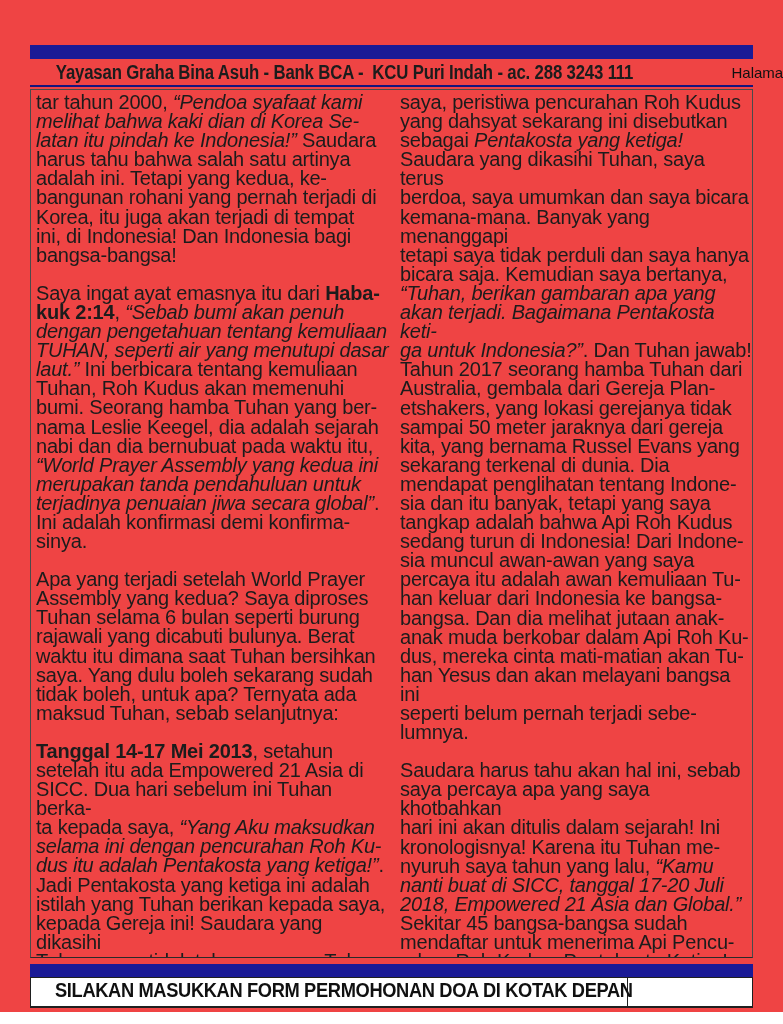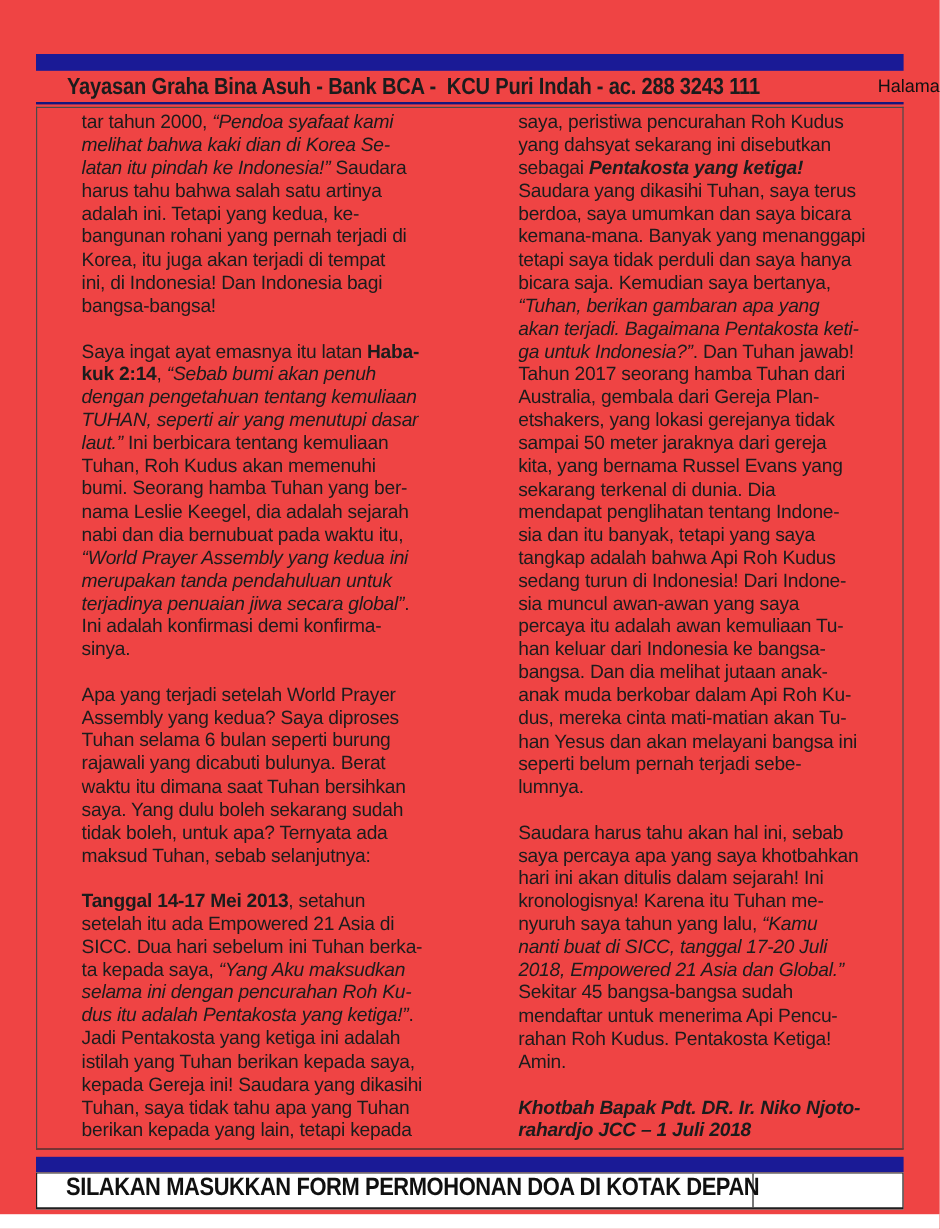--- a/index.html
+++ b/index.html
@@ -21,31 +21,31 @@
     transform:scaleX(0.86); transform-origin:0 50%; padding-left:30px;
   }
   .header-page { font-size:15px; color:#111; white-space:nowrap; }
   .content-box {
     position:absolute; left:30px; top:89px; width:723px; height:869px;
     border-left:1px solid #4a4a4a; border-right:1px solid #4a4a4a;
     border-top:1px solid #4a4a4a; border-bottom:1px solid #2a2a2a;
     box-sizing:border-box; display:flex; padding:3px 0 0 5px;
   }
   .col {
-    width:355px; font-size:16px; line-height:19.1px; letter-spacing:-0.2px;
-    white-space:pre-line; overflow:hidden;margin-left:32px;
+    width:355px; font-size:20px; line-height:19.1px; letter-spacing:-0.2px;
+    white-space:pre-line; overflow:hidden;
   }
   .col.left  { margin-right:9px; }
   .col.right { width:352px; }
   .col p { margin:0; white-space:pre-line; }
   .col p.gap { margin-top:19px; }
   .r-normal { }
   .r-bold { font-weight:bold; }
   .r-italic { font-style:italic; }
-  .r-bolditalic { font-weight:bold; font-style:italic; }
+  .r-bolditalic { font-weight:normal; font-style:italic; }
   .footer-blue-bar { position:absolute; left:30px; top:964px; width:723px; height:13px; }
   .footer-row {
     position:absolute; left:30px; top:977px; width:723px; height:31px;
     border:1px solid #1f1f1f; border-bottom-width:2px; box-sizing:border-box;
     display:flex; align-items:stretch; background:#ffffff;
   }
   .footer-cell-text {
     width:597px; border-right:1px solid #1f1f1f; box-sizing:border-box;
     display:flex; align-items:flex-start; padding-left:24px;
   }
@@ -69,21 +69,21 @@
 
   <div class="content-box">
     <div class="col left" id="left-column"><p><span class="r-normal">tar tahun 2000, </span><span class="r-italic">“Pendoa syafaat kami
 melihat bahwa kaki dian di Korea Se-
 latan itu pindah ke Indonesia!”</span><span class="r-normal"> Saudara
 harus tahu bahwa salah satu artinya
 adalah ini. Tetapi yang kedua, ke-
 bangunan rohani yang pernah terjadi di
 Korea, itu juga akan terjadi di tempat
 ini, di Indonesia! Dan Indonesia bagi
-bangsa-bangsa!</span></p><p class="gap"><span class="r-normal">Saya ingat ayat emasnya itu latan </span><span class="r-bold">Haba-
+bangsa-bangsa!</span></p><p class="gap"><span class="r-normal">Saya ingat ayat emasnya itu dari </span><span class="r-bold">Haba-
 kuk 2:14</span><span class="r-normal">, </span><span class="r-italic">“Sebab bumi akan penuh
 dengan pengetahuan tentang kemuliaan
 TUHAN, seperti air yang menutupi dasar
 laut.”</span><span class="r-normal"> Ini berbicara tentang kemuliaan
 Tuhan, Roh Kudus akan memenuhi
 bumi. Seorang hamba Tuhan yang ber-
 nama Leslie Keegel, dia adalah sejarah
 nabi dan dia bernubuat pada waktu itu,
 </span><span class="r-italic">“World Prayer Assembly yang kedua ini
 merupakan tanda pendahuluan untuk

